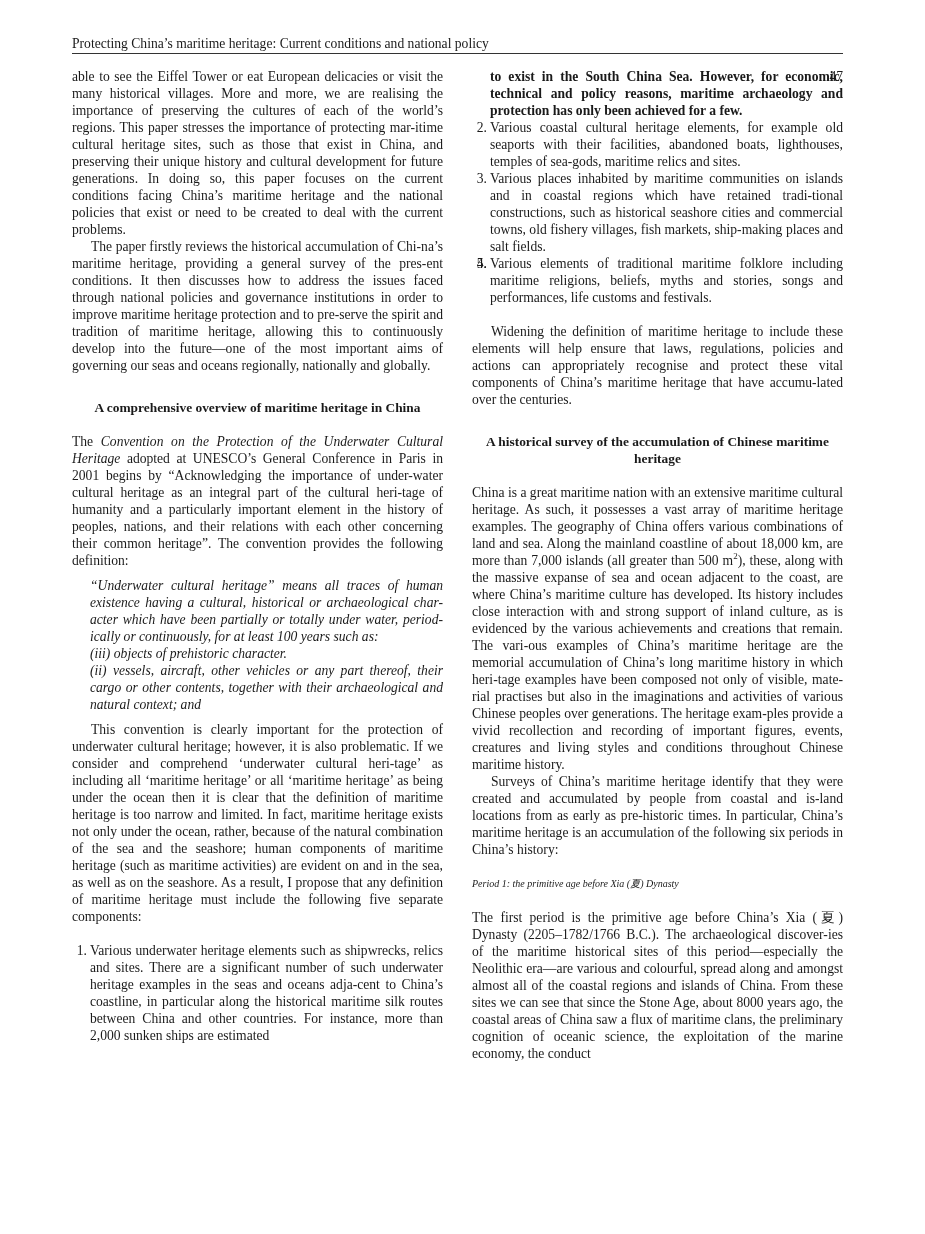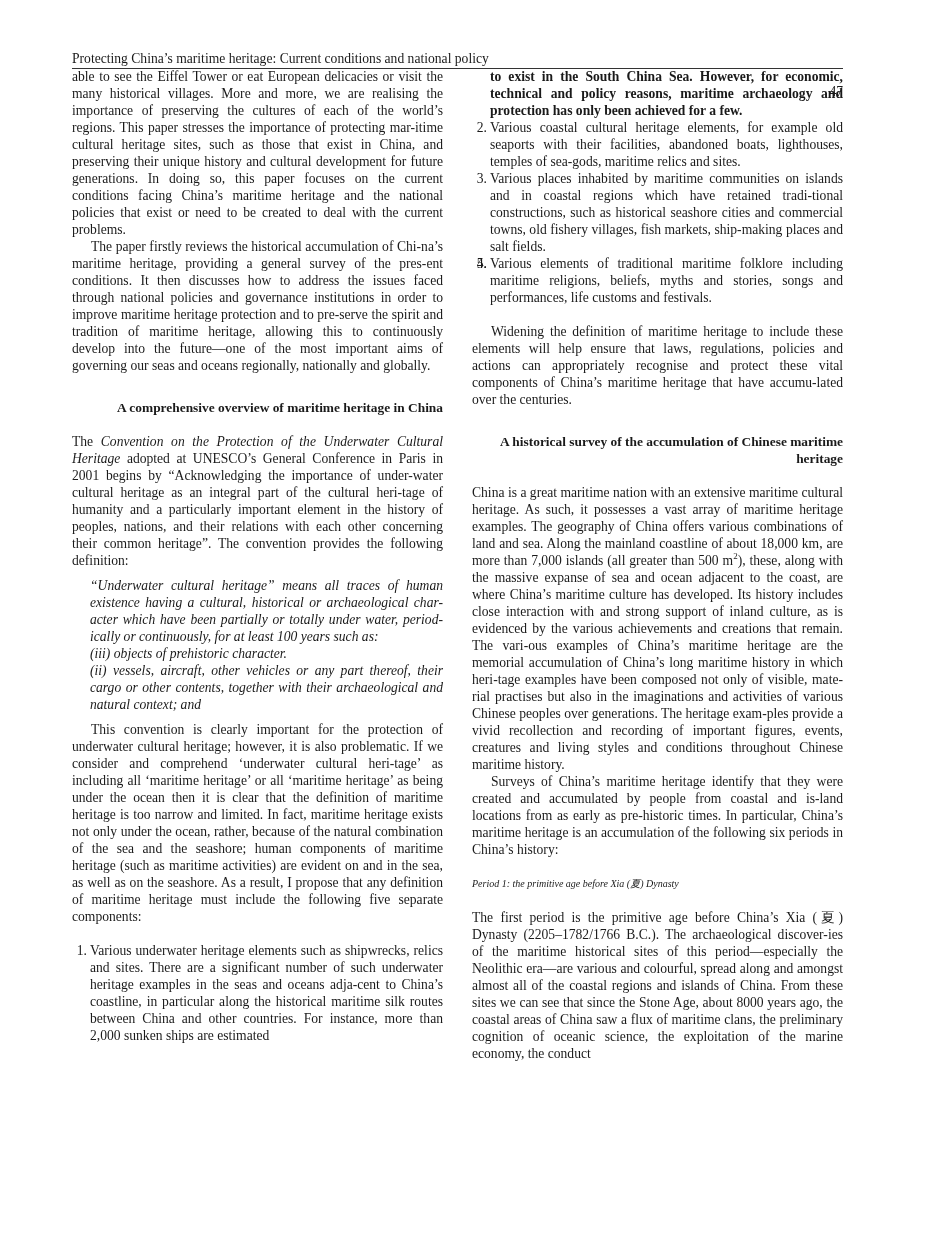--- a/index.html
+++ b/index.html
@@ -1,30 +1,30 @@
 <!DOCTYPE html>
 <html><head>
 <meta charset="utf-8">
 <style>
   html, body { margin: 0; padding: 0; background: #ffffff; }
   body { width: 925px; height: 1234px; position: relative; overflow: hidden;
          font-family: "Liberation Serif", "DejaVu Serif", serif; color: #1a1a1a; }
-  .header { position: absolute; left: 72px; top: 50px; width: 771px; height: 18px;
+  .header { position: absolute; left: 72px; top: 35px; width: 771px; height: 18px;
             border-bottom: 1.3px solid #333; font-size: 13.6px; line-height: 17px; }
   .header .title { position: absolute; left: 0; top: 0; }
   .header .page-num { position: absolute; right: 0; top: 0; margin-top: 33px; }
   .col { position: absolute; top: 68px; width: 371px; font-size: 13.6px; line-height: 17px;
          text-align: justify; hyphens: manual; }
   .col.left { left: 72px; }
   .col.right { left: 472px; }
   p { margin: 0; }
   p.indent { text-indent: 19px; }
   .gap { height: 17px; }
   .gap-half { height: 8px; }
-  h2 { font-size: 13.4px; font-weight: bold; margin: 0; line-height: 17px; text-align: right; }
+  h2 { font-size: 13.4px; font-weight: bold; margin: 0; line-height: 17px; text-align: center; }
   h3 { font-size: 10px; font-style: italic; font-weight: normal; margin: 0; line-height: 17px; }
   .quote { margin-left: 18px; font-style: italic; }
   ol.components { margin: 0; padding: 0; list-style: none; }
   ol.components li { position: relative; padding-left: 18px; }
   ol.components li .num { position: absolute; left: 0; top: 0; width: 15px; text-align: right; }
   .cont { padding-left: 18px; font-weight: bold; }
   sup { font-size: 9px; line-height: 0; }
 </style>
 </head>
 <body>

